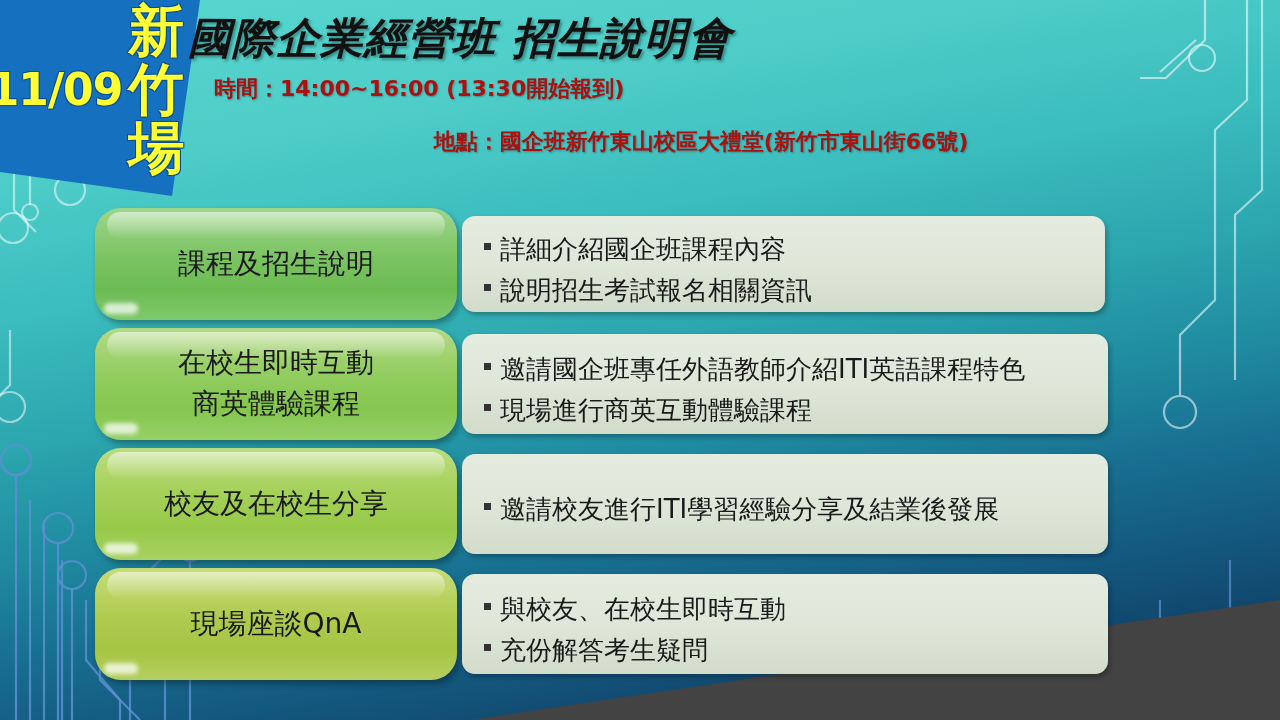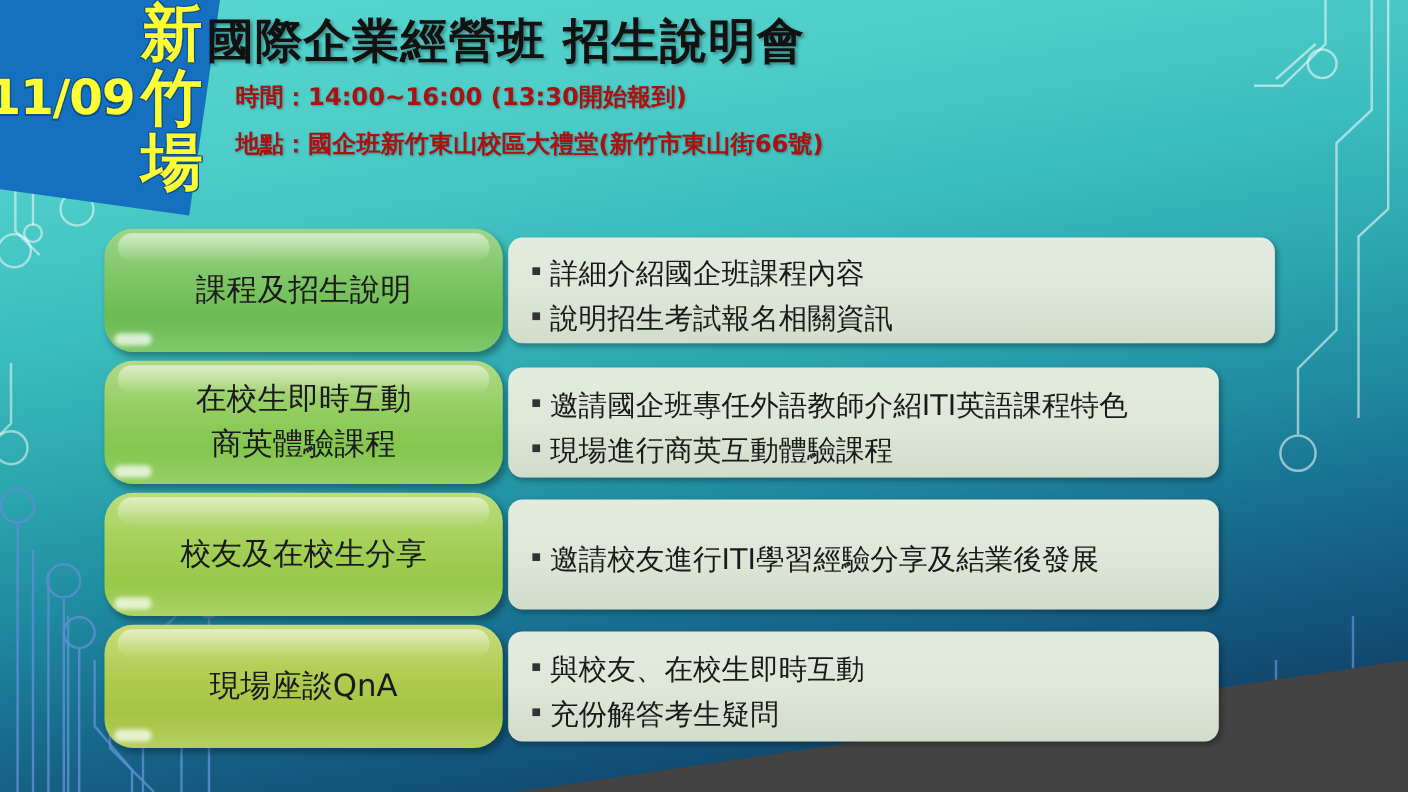--- a/index.html
+++ b/index.html
@@ -62,45 +62,46 @@
     text-shadow:1px 1px 0 #0a4f91, -1px 1px 0 #0a4f91, 1px -1px 0 #0a4f91, -1px -1px 0 #0a4f91;
   }
 
   
   .header { position:absolute; left:188px; top:14px; width:1000px; }
   .title {
     font-size:43px; font-weight:bold; color:#111111;
     letter-spacing:1px; line-height:1.15;
     text-shadow:2px 2px 3px rgba(0,0,0,0.35);
     white-space:nowrap;
+    font-style:italic;
   }
   .subline {
     margin-left:26px;
     font-size:22px; font-weight:bold; color:#aa1111;
     line-height:1.55; white-space:nowrap;
     text-shadow:1px 1px 2px rgba(0,0,0,0.28);
   }
   .subline.first { margin-top:9px; }
-  .subline.second { margin-top:8px; }
+  .subline.second { margin-top:18px;text-align:center; }
 
   
   .rows { position:absolute; left:95px; top:208px; width:1010px; }
   .row { position:relative; height:112px; margin-bottom:8px; }
 
   .panel {
     position:absolute;
     left:367px; top:6px;
     width:646px; height:100px;
     background:linear-gradient(180deg,#e4ece0 0%, #dde6d7 55%, #d2dccb 100%);
     border-radius:13px;
     box-shadow:2px 3px 5px rgba(0,0,0,0.28);
     padding:11px 8px 0 22px;
     display:flex; flex-direction:column; justify-content:center;
   }
-  .row.r1 .panel { top:8px; height:96px; width:697px; }
+  .row.r1 .panel { top:8px; height:96px; width:643px; }
   .bullet-line {
     display:flex; align-items:flex-start;
     font-size:26px; color:#1a1a1a; line-height:1.55;
     white-space:nowrap;
   }
   .bullet-dot {
     display:inline-block;
     width:7px; height:7px; background:#333;
     margin:14px 9px 0 0; flex:0 0 auto;
   }

